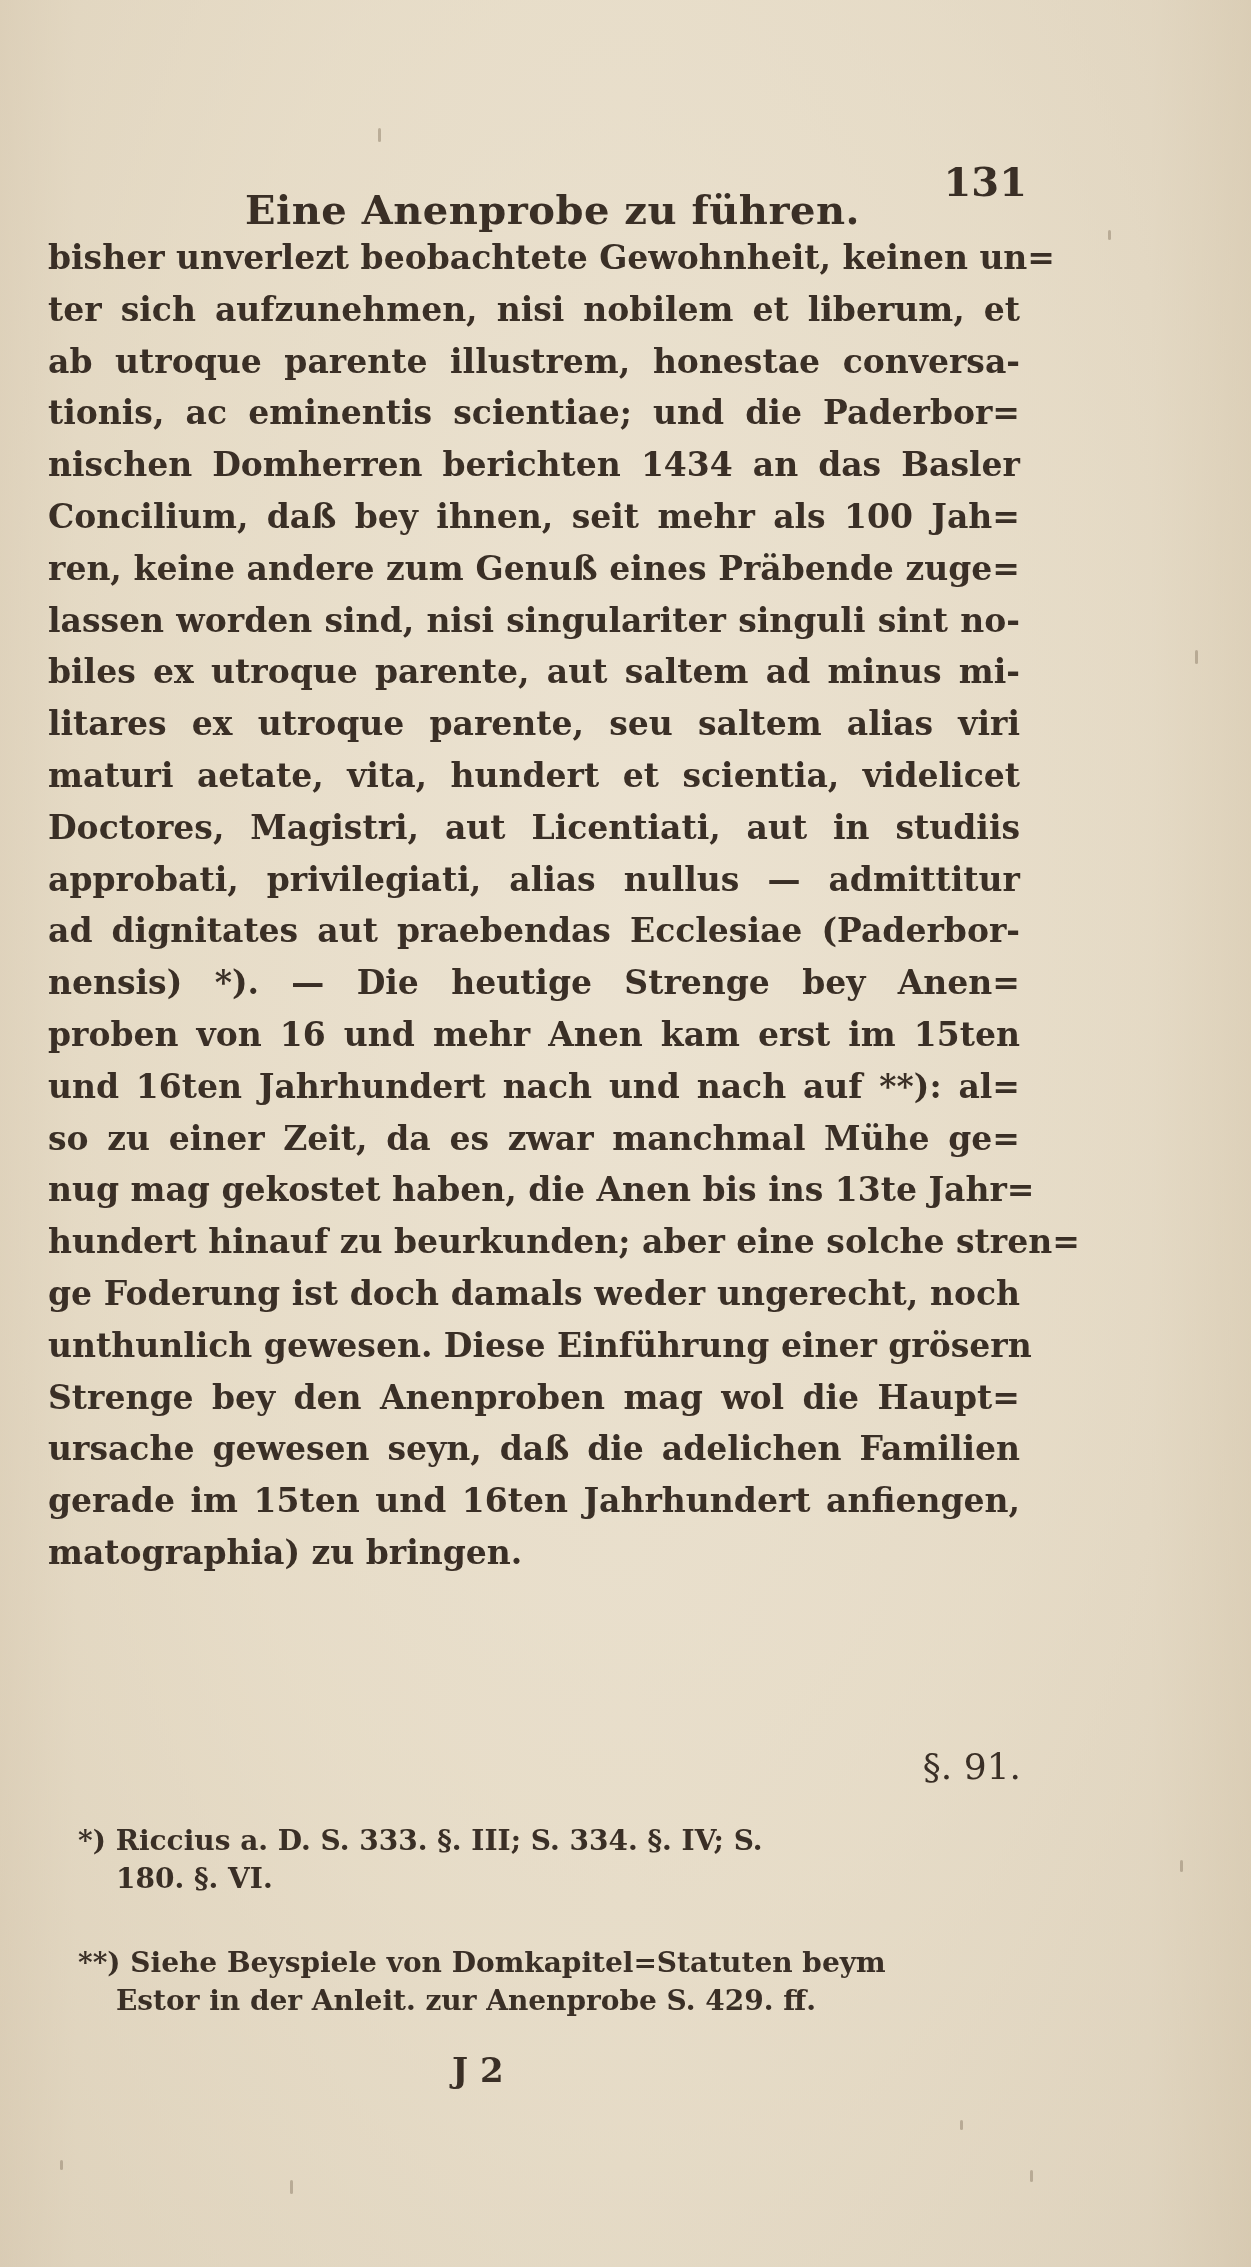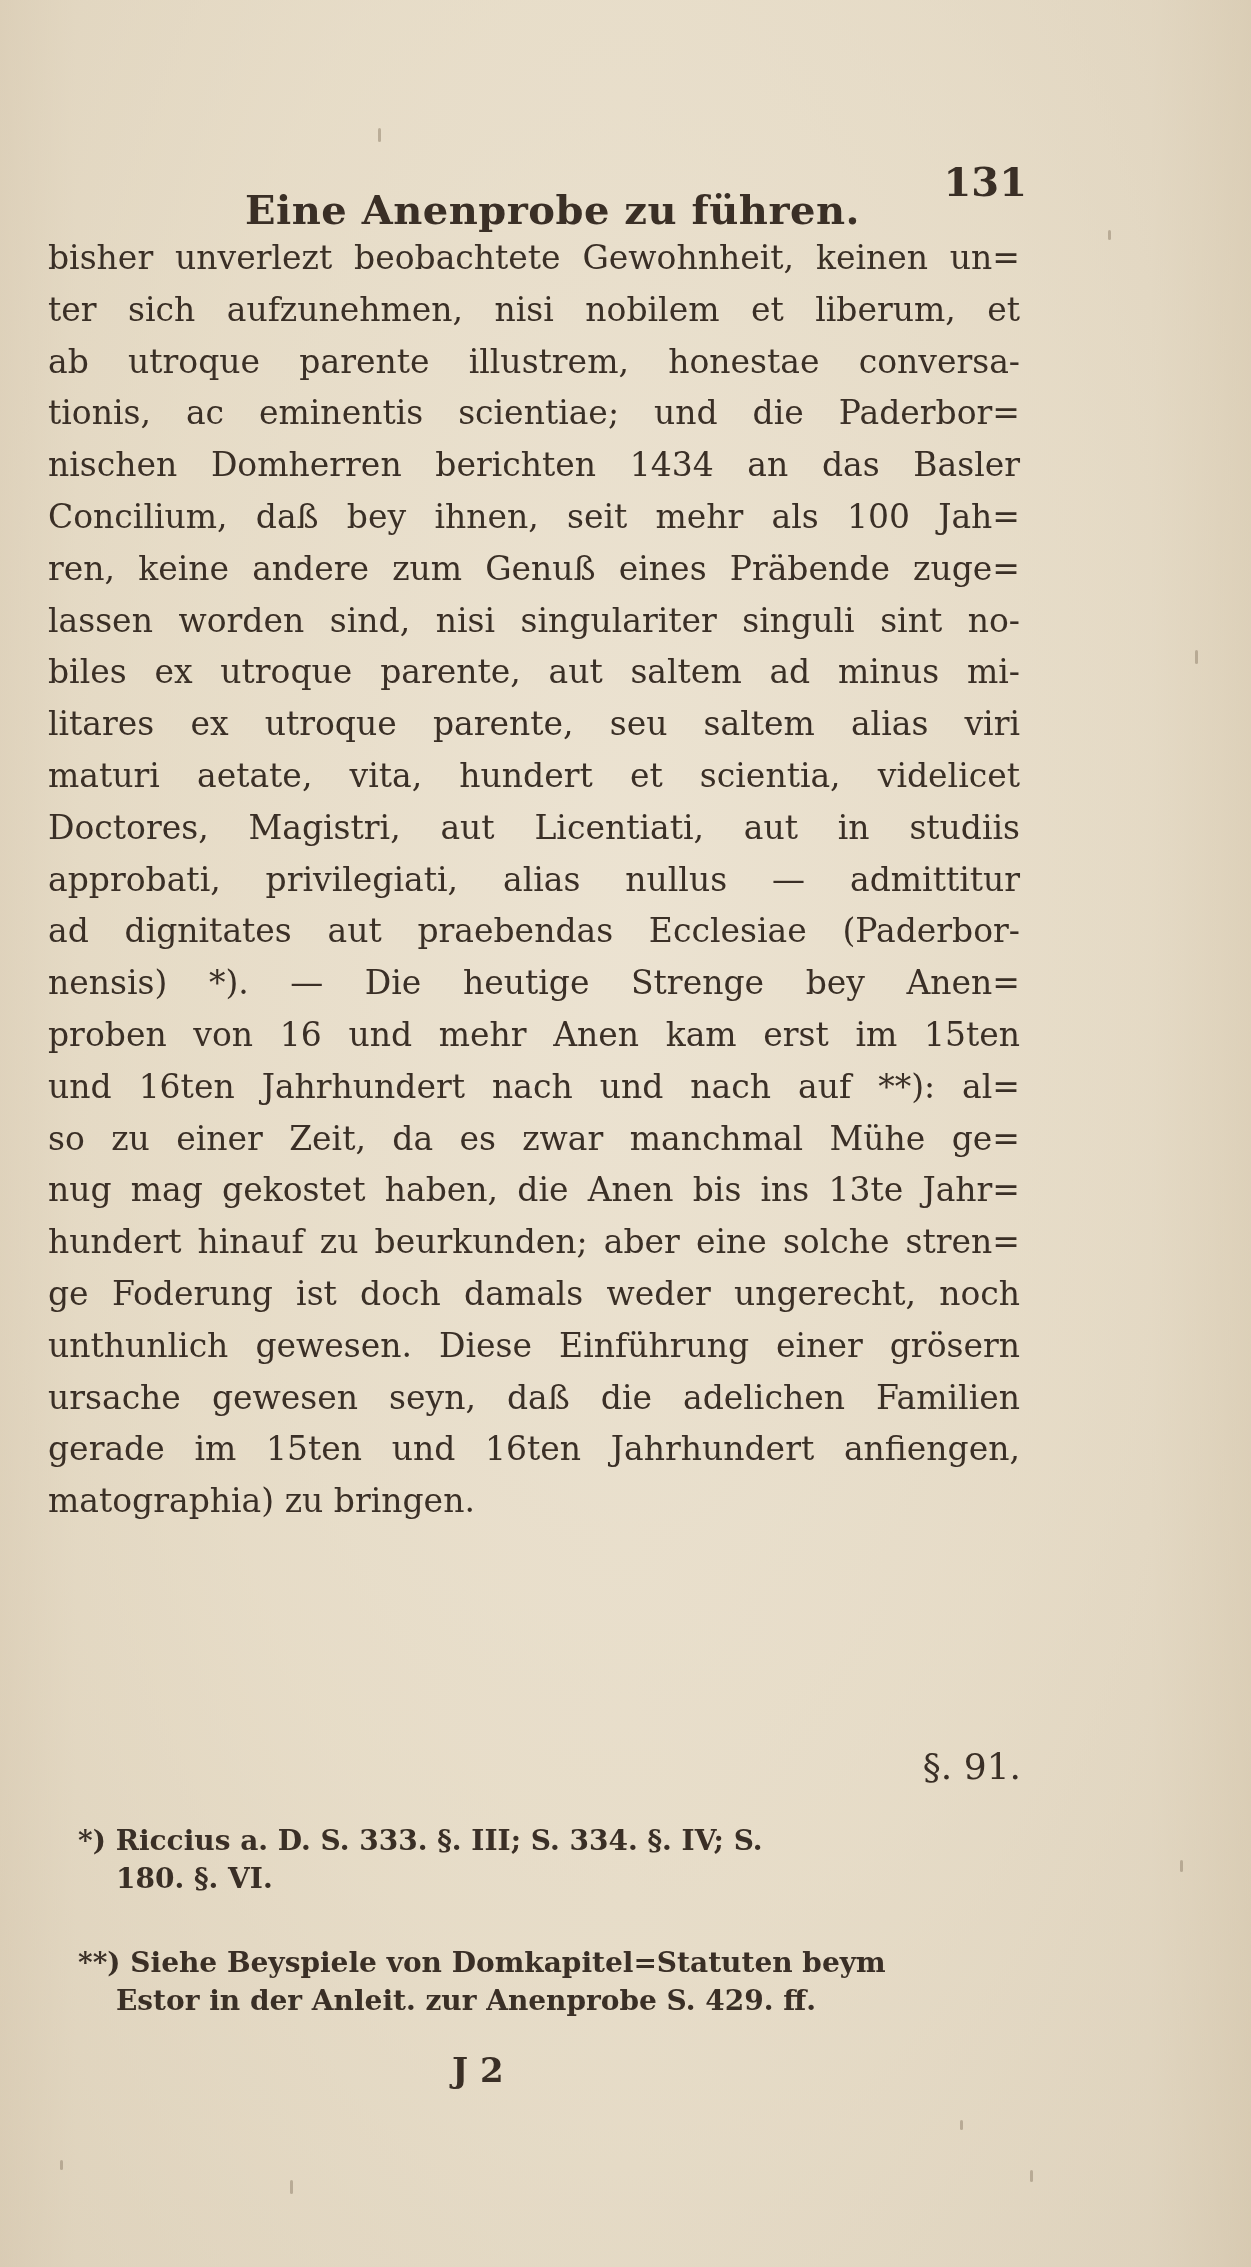--- a/index.html
+++ b/index.html
@@ -30,21 +30,21 @@
     font-size: 40px; font-weight: bold;
   }
   .body-text {
     position: absolute; left: 48px; top: 232px; width: 972px;
   }
   .line {
     height: 51.8px; line-height: 51.8px;
     font-size: 33px; white-space: nowrap;
     text-align: justify; text-align-last: justify;
     font-family: "DejaVu Serif", serif;
-    font-weight: normal;
+    font-weight: bold;
   }
   .line.last { text-align-last: left; }
   .section-mark {
     position: absolute; right: 230px; top: 1746px;
     font-size: 36px; font-weight: normal;
   }
   .footnotes {
     position: absolute; left: 78px; top: 1822px; width: 940px;
   }
   .fn { font-size: 28px; font-weight: bold; line-height: 38px; }
@@ -82,20 +82,21 @@
     <div class="line">approbati, privilegiati, alias nullus — admittitur</div>
     <div class="line">ad dignitates aut praebendas Ecclesiae (Paderbor-</div>
     <div class="line">nensis) *). — Die heutige Strenge bey Anen=</div>
     <div class="line">proben von 16 und mehr Anen kam erst im 15ten</div>
     <div class="line">und 16ten Jahrhundert nach und nach auf **): al=</div>
     <div class="line">so zu einer Zeit, da es zwar manchmal Mühe ge=</div>
     <div class="line">nug mag gekostet haben, die Anen bis ins 13te Jahr=</div>
     <div class="line">hundert hinauf zu beurkunden; aber eine solche stren=</div>
     <div class="line">ge Foderung ist doch damals weder ungerecht, noch</div>
     <div class="line">unthunlich gewesen. Diese Einführung einer grösern</div>
+    <div class="line">Strenge bey den Anenproben mag wol die Haupt=</div>
     <div class="line">ursache gewesen seyn, daß die adelichen Familien</div>
     <div class="line">gerade im 15ten und 16ten Jahrhundert anfiengen,</div>
     <div class="line last">matographia) zu bringen.</div>
   </div>
 
   <div class="section-mark">§. 91.</div>
 
   <div class="footnotes">
     <div class="fn">
       <span>*)</span>

